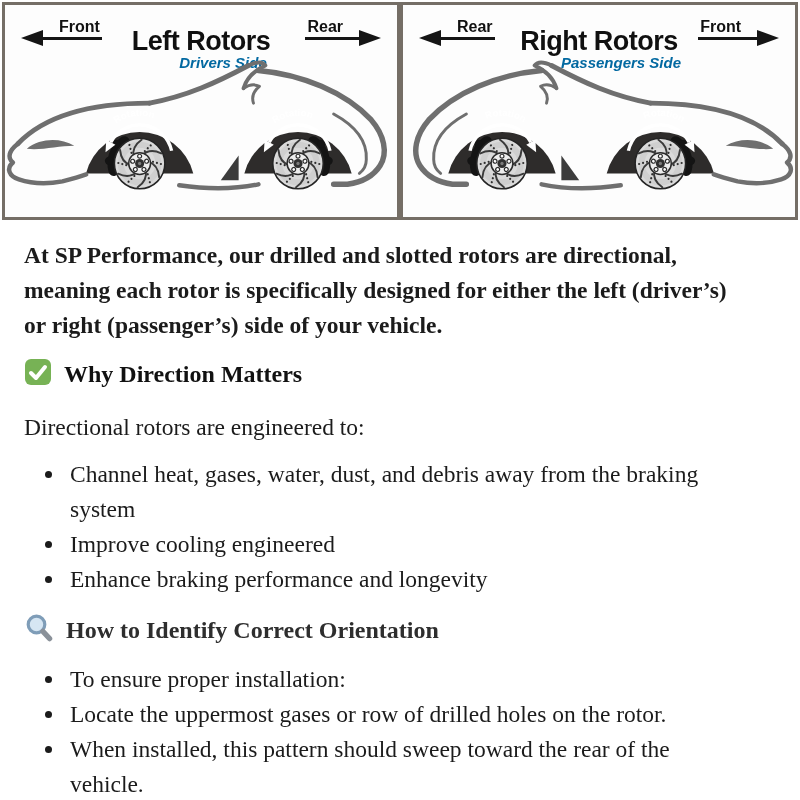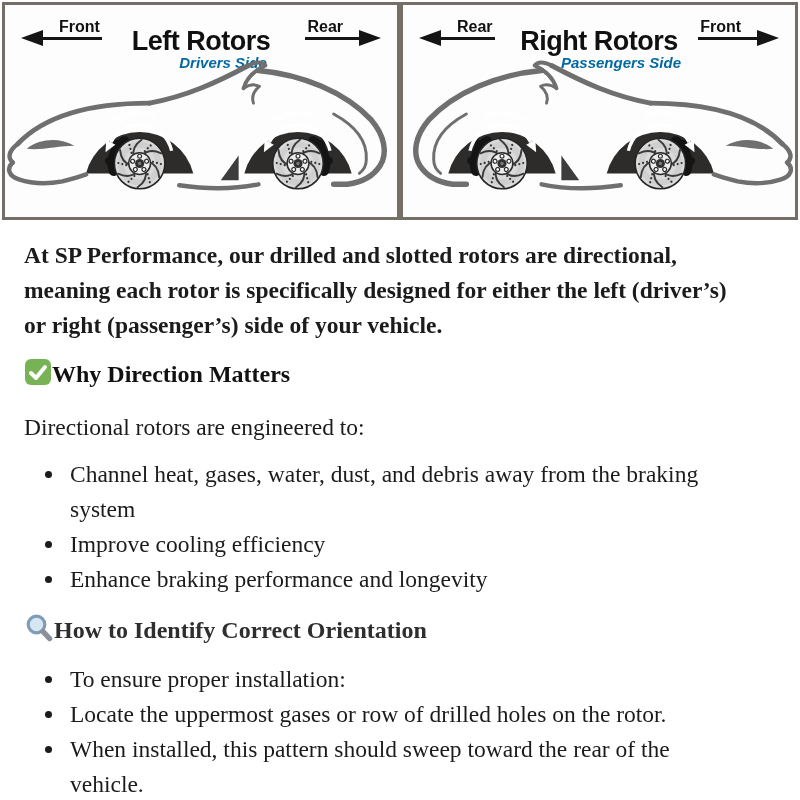--- a/index.html
+++ b/index.html
@@ -20,21 +20,21 @@
   .dir-arrow-left .shaft{left:-16px;right:-2px;}
   .dir-arrow-left .tri{left:-38px;border-right:22px solid #151515;}
   .dir-arrow-right{margin-right:38px;}
   .dir-arrow-right .shaft{right:-16px;left:-2px;}
   .dir-arrow-right .tri{right:-38px;border-left:22px solid #151515;}
   .car-svg{position:absolute;left:0;bottom:2px;width:100%;height:158px;display:block;}
 
   
   .content{padding:0 56px 30px 24px;font-size:23.5px;line-height:35px;}
   .intro{margin:18px 0 0;font-weight:bold;}
-  .sec-head{display:flex;align-items:center;font-size:24px;}
+  .sec-head{display:flex;align-items:center;gap:12px;font-size:24px;}
   .sec-head .emoji{flex:0 0 auto;display:inline-block;}
   .sec-head-1{margin:14px 0 18px;font-weight:bold;color:#111;}
   .sec-head-2{margin:16px 0 14px;font-weight:bold;color:#2e2e2e;}
   .lead{margin:2px 0 12px;}
   ul{margin:0;padding-left:42px;list-style:disc;}
   li{padding-left:4px;line-height:35px;}
 </style>
 </head>
 <body>
 
@@ -240,21 +240,21 @@
         <polyline points="7,15 12,20 21,9" fill="none" stroke="#ffffff" stroke-width="4" stroke-linecap="round" stroke-linejoin="round"></polyline>
       </svg>
     </span>
     <span>Why Direction Matters</span>
   </div>
 
   <p class="lead">Directional rotors are engineered to:</p>
 
   <ul>
     <li>Channel heat, gases, water, dust, and debris away from the braking system</li>
-    <li>Improve cooling efficiency</li>
+    <li>Improve cooling engineered</li>
     <li>Enhance braking performance and longevity</li>
   </ul>
 
   <div class="sec-head sec-head-2">
     <span class="emoji">
       <svg width="30" height="30" viewBox="0 0 30 30" style="vertical-align:-5px">
         <circle cx="12.5" cy="11.5" r="8.3" fill="#d6e6f3" stroke="#7f9db8" stroke-width="3.2"></circle>
         <line x1="19" y1="18.5" x2="25.5" y2="25.5" stroke="#8a9199" stroke-width="5.5" stroke-linecap="round"></line>
       </svg>
     </span>

